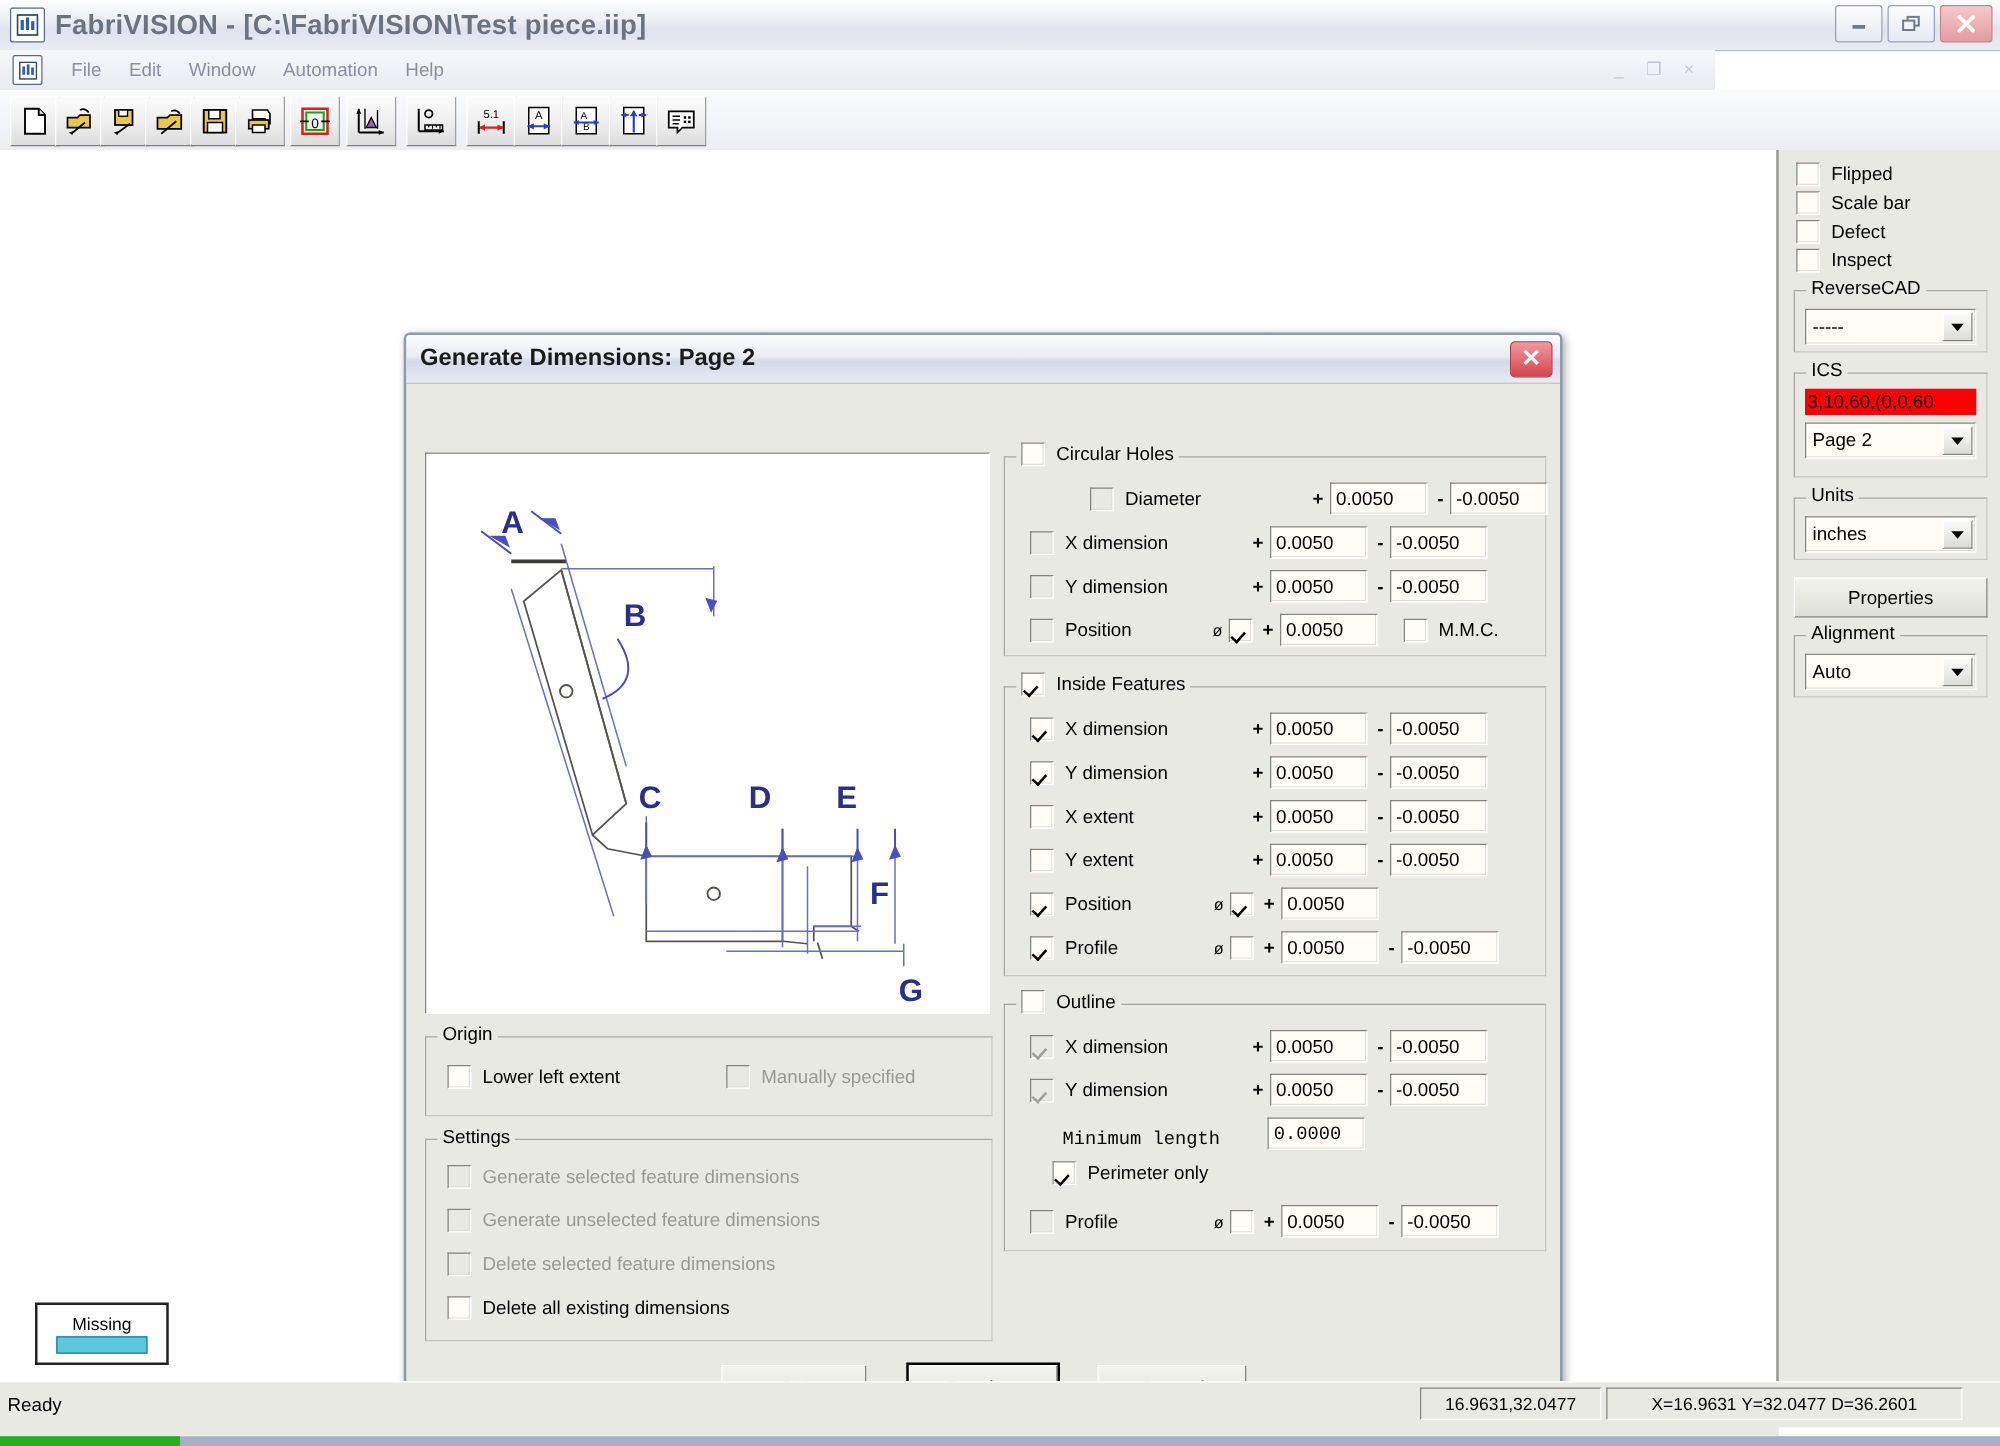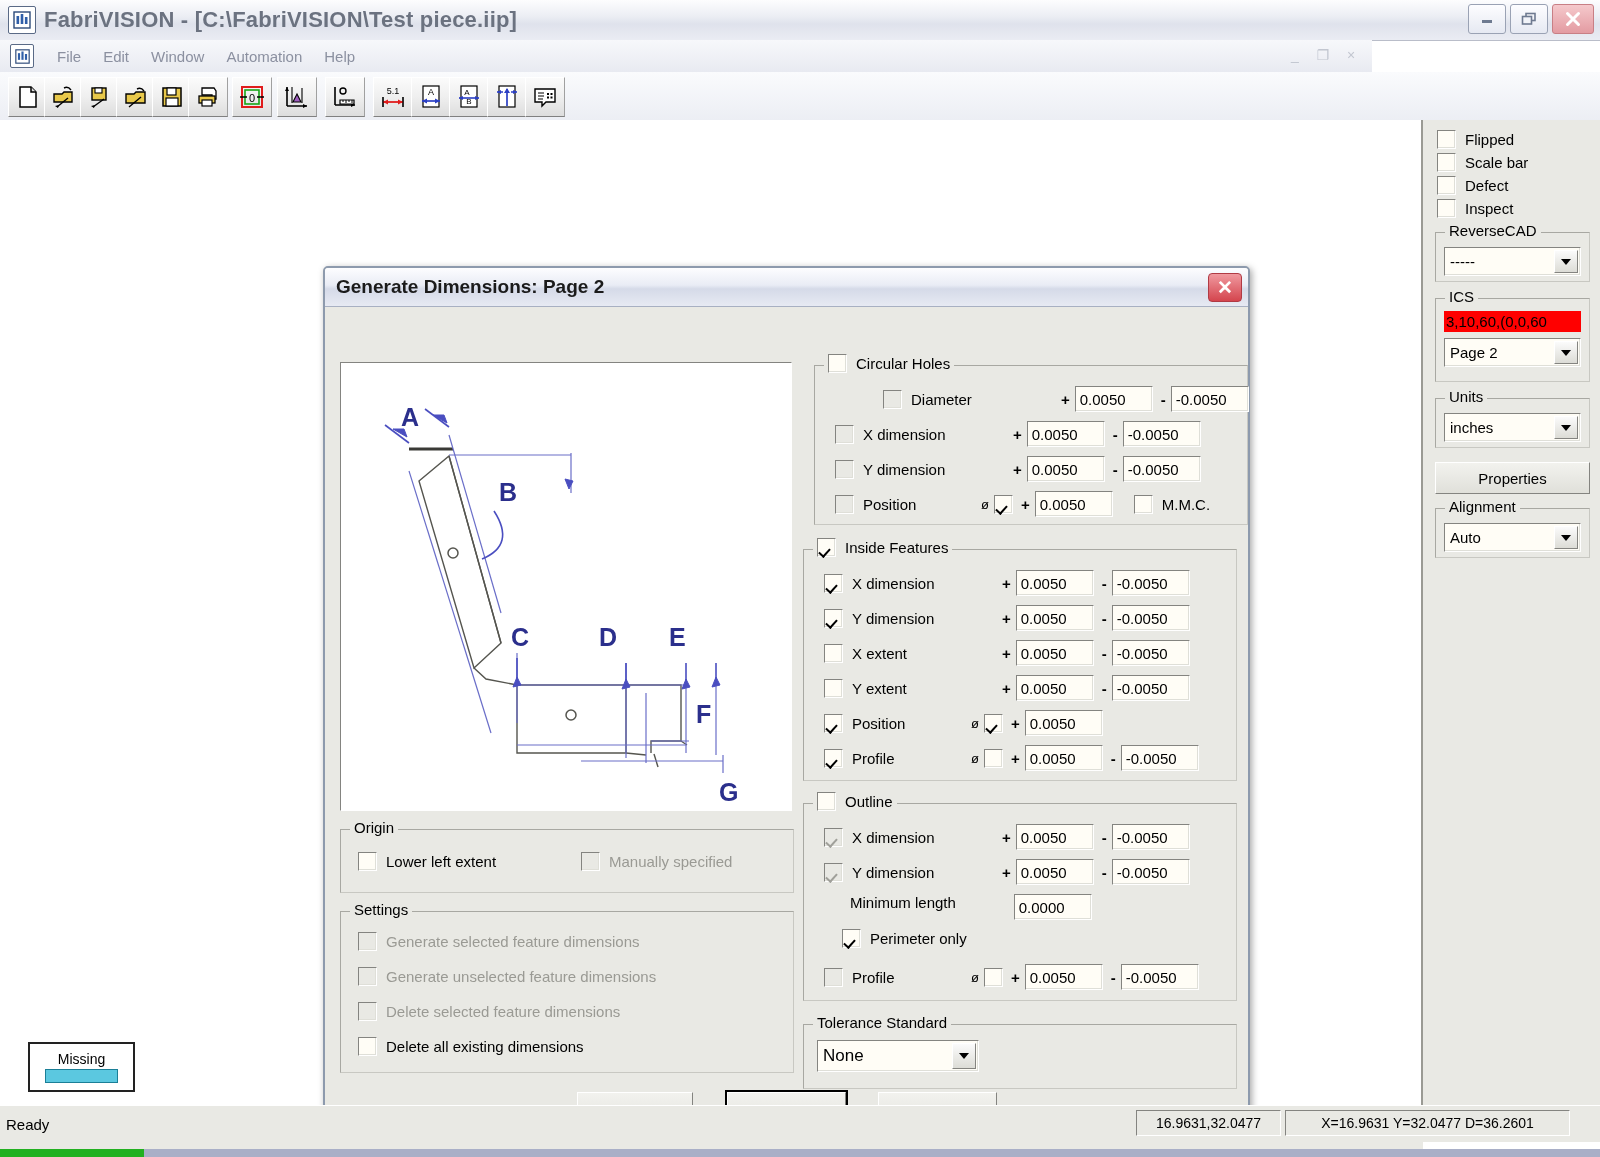--- a/index.html
+++ b/index.html
@@ -608,21 +608,21 @@
           <div class="chkrow" style="position:absolute;left:17px;top:90px;">
             <div class="cbchk dis"></div>
             <div class="lbl dim">Delete selected feature dimensions</div>
           </div>
           <div class="chkrow" style="position:absolute;left:17px;top:125px;">
             <div class="cbchk"></div>
             <div class="lbl">Delete all existing dimensions</div>
           </div>
         </div>
 
-        <div class="dgroup" style="left:489px;top:58px;width:432px;height:158px;">
+        <div class="dgroup" style="left:478px;top:58px;width:432px;height:158px;">
           <div class="chkrow" style="position:absolute;left:9px;top:-12px;background:#e9e9e4;padding:0 4px;">
             <div class="cbchk"></div>
             <div class="lbl">Circular Holes</div>
           </div>
 
           <div style="position:absolute;left:20px;top:20px;display:flex;align-items:center;width:400px;padding-left:48px;">
             <div class="cbchk dis"></div>
             <div class="lbl dim" style="margin-left:9px;width:150px;">Diameter</div>
             <span class="sign">+</span>
             <div class="tfield" style="margin-left:5px;">0.0050</div>
@@ -740,21 +740,21 @@
 
           <div style="position:absolute;left:20px;top:55px;display:flex;align-items:center;">
             <div class="cbchk dis checked"></div>
             <div class="lbl dim" style="margin-left:9px;width:150px;">Y dimension</div>
             <span class="sign">+</span>
             <div class="tfield" style="margin-left:5px;">0.0050</div>
             <span class="sign" style="margin-left:8px;">-</span>
             <div class="tfield" style="margin-left:5px;">-0.0050</div>
           </div>
 
-          <div style="position:absolute;left:20px;top:90px;display:flex;align-items:flex-start;">
+          <div style="position:absolute;left:20px;top:90px;display:flex;align-items:flex-end;font-family:Liberation Mono, monospace;">
             <div class="lbl" style="margin-left:26px;width:150px;">Minimum length</div>
             <span class="sign" style="visibility:hidden;">+</span>
             <div class="tfield" style="margin-left:5px;">0.0000</div>
           </div>
 
           <div class="chkrow" style="position:absolute;left:38px;top:125px;">
             <div class="cbchk checked"></div>
             <div class="lbl">Perimeter only</div>
           </div>
 
@@ -763,29 +763,20 @@
             <div class="lbl dim" style="margin-left:9px;width:119px;">Profile</div>
             <span class="odia">ø</span>
             <div class="cbchk" style="margin-left:5px;"></div>
             <span class="sign" style="margin-left:8px;">+</span>
             <div class="tfield" style="margin-left:5px;">0.0050</div>
             <span class="sign" style="margin-left:8px;">-</span>
             <div class="tfield" style="margin-left:5px;">-0.0050</div>
           </div>
         </div>
 
-        <div class="dgroup" style="left:478px;top:717px;width:432px;height:63px;">
-          <div class="g-title">Tolerance Standard</div>
-          <div class="combo" style="position:absolute;left:13px;top:15px;width:160px;height:30px;">
-            <div class="cval" style="font-size:17px;">None</div>
-            <div class="carrow">
-                <div class="tri-down"></div>
-              </div>
-          </div>
-        </div>
 
         <div class="dbtn" style="left:252px;top:785px;width:114px;">
           <span>OK</span>
         </div>
         <div class="dbtn focus" style="left:402px;top:785px;width:117px;">
           <span>Preview</span>
         </div>
         <div class="dbtn" style="left:553px;top:785px;width:117px;">
           <span>Cancel</span>
         </div>

